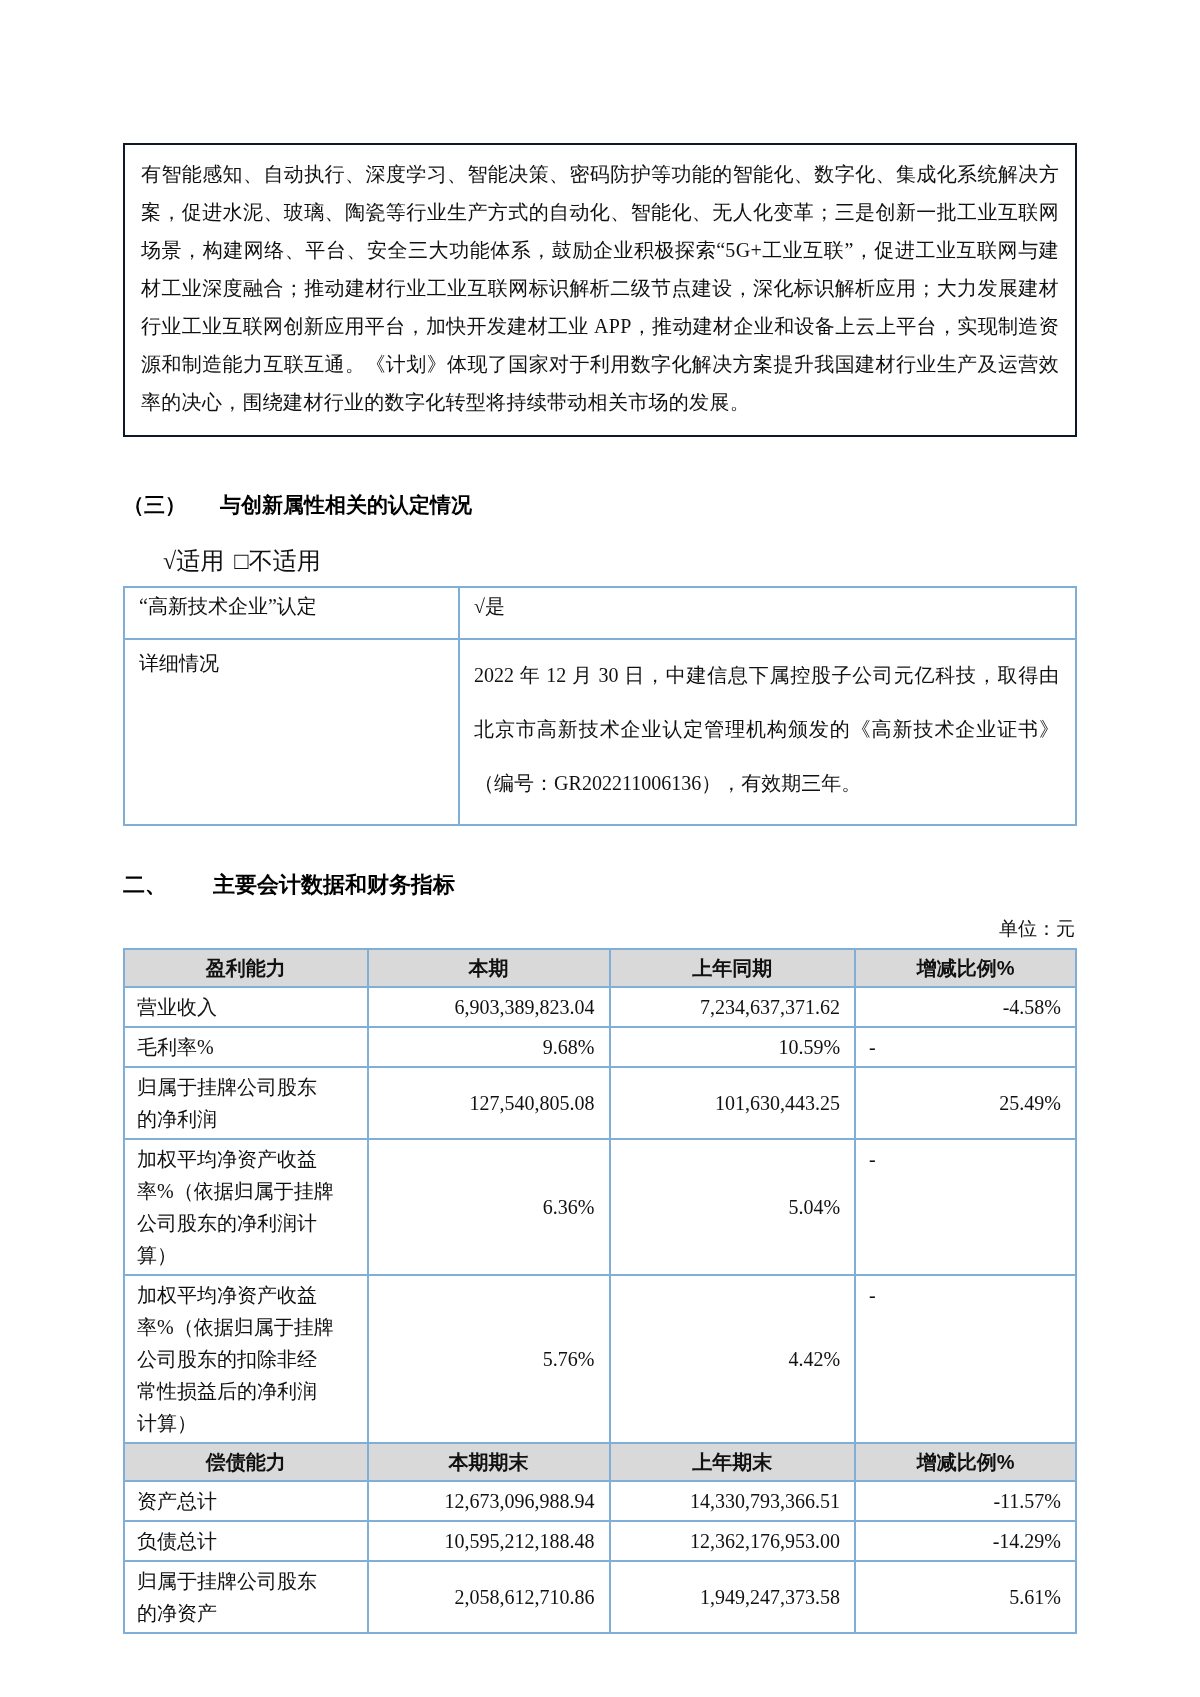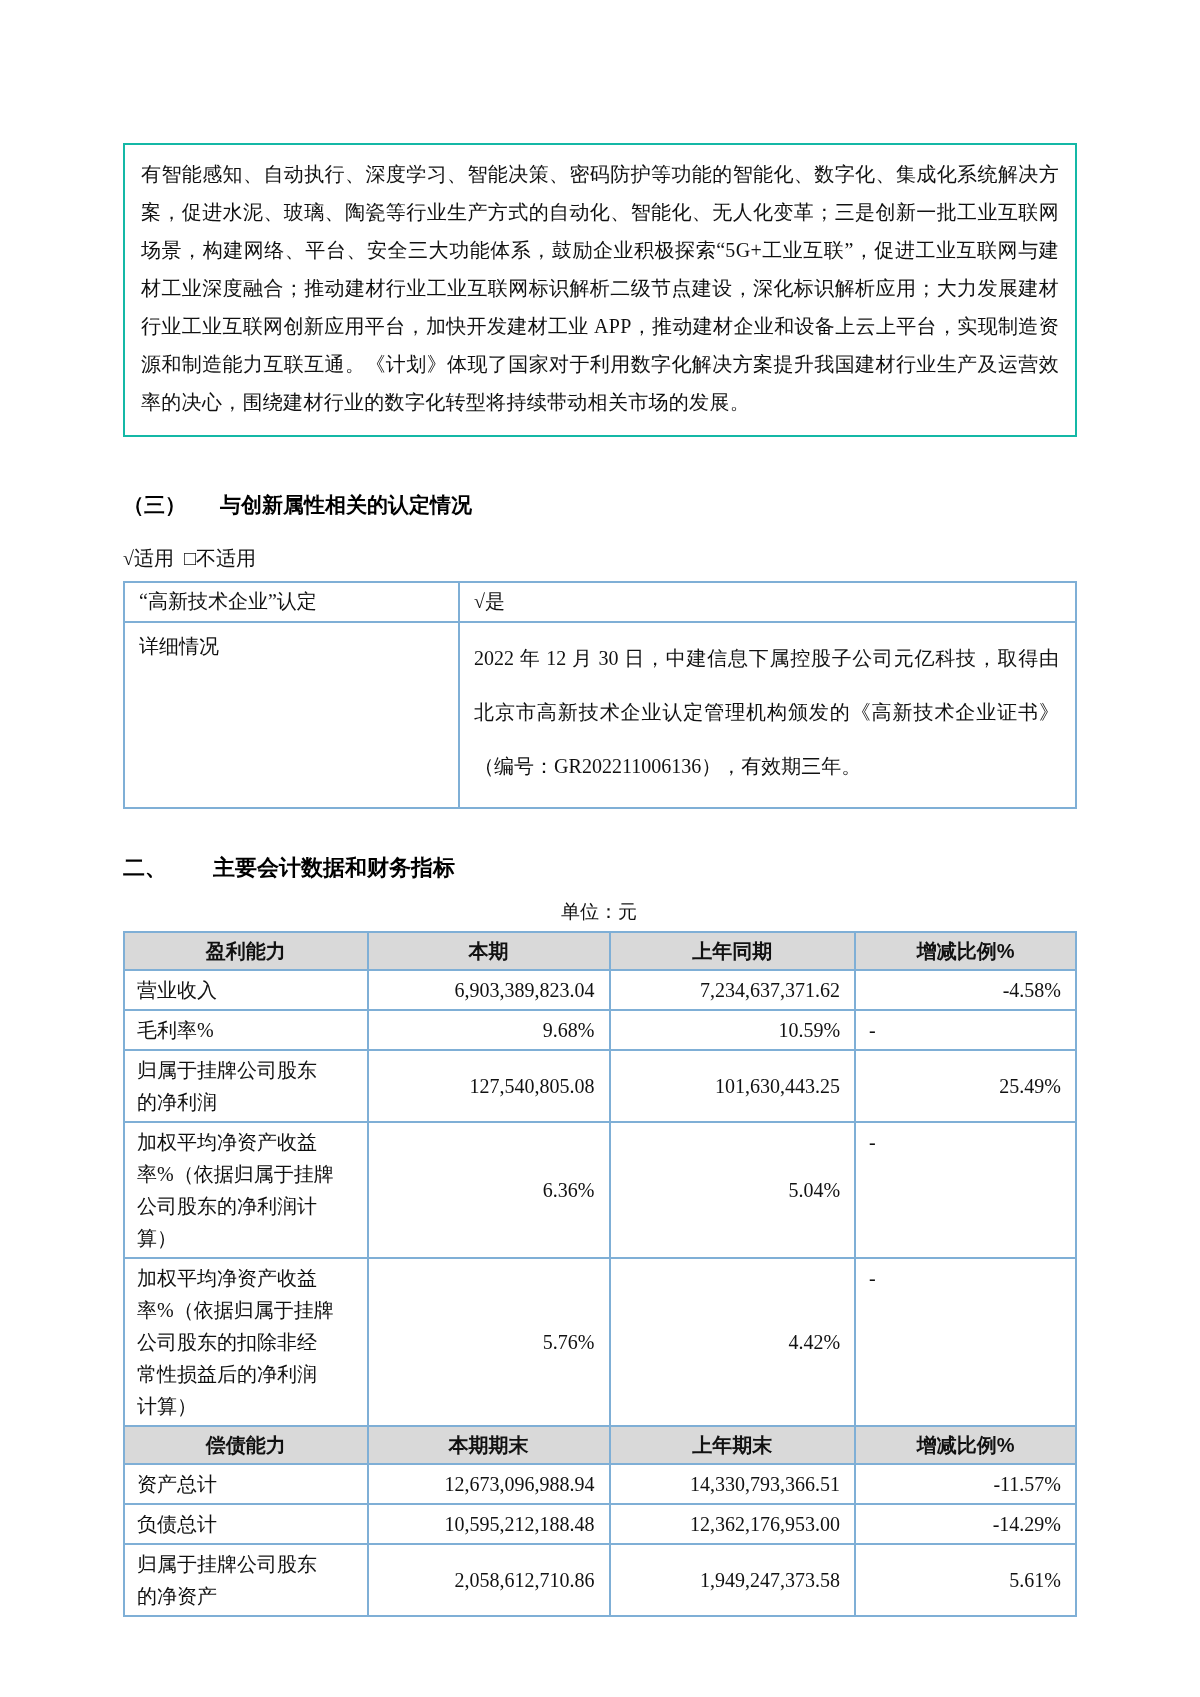--- a/index.html
+++ b/index.html
@@ -14,21 +14,21 @@
   }
   .content {
     position: absolute;
     left: 123px;
     top: 143px;
     width: 954px;
   }
 
   
   .intro-box {
-    border: 2px solid #14b8a6;
+    border: 2px solid #0f172a;
     padding: 10px 16px 14px 16px;
   }
   .intro-box p {
     font-size: 20px;
     line-height: 38px;
     text-align: justify;
     letter-spacing: 0.3px;
   }
 
   
@@ -37,39 +37,40 @@
     font-family: "Liberation Sans", "DejaVu Sans", sans-serif;
     font-weight: 700;
     font-size: 21px;
     color: #000000;
   }
   .heading3 .sec-no { margin-right: 34px; }
 
   
   .applicable-line {
     margin-top: 26px;
-    font-size: 20px;
+    font-size: 24px;
+    margin-left: 40px;
   }
   .applicable-line .gap { display: inline-block; width: 10px; }
 
   
   table.cert-table {
     margin-top: 9px;
     width: 100%;
     border-collapse: collapse;
     border: 2px solid #7fafd6;
     table-layout: fixed;
   }
   table.cert-table td {
     border: 2px solid #7fafd6;
     font-size: 20px;
     vertical-align: top;
     padding: 5px 12px 5px 14px;
   }
-  table.cert-table tr.cert-row-0 td { height: 40px; }
+  table.cert-table tr.cert-row-0 td { height: 52px; }
   table.cert-table td.cert-value { text-align: justify; }
   table.cert-table tr.cert-row-1 td.cert-value {
     line-height: 54px;
     padding-top: 8px;
     padding-bottom: 14px;
     padding-right: 16px;
     border-radius: 31px;
   }
   table.cert-table tr.cert-row-1 td.cert-label { padding-top: 10px; }
 
@@ -78,21 +79,21 @@
     margin-top: 44px;
     font-family: "Liberation Sans", "DejaVu Sans", sans-serif;
     font-weight: 700;
     font-size: 22px;
     color: #000000;
   }
   .heading2 .sec-no { margin-right: 46px; }
 
   .unit-label {
     margin-top: 16px;
-    text-align: center;
+    text-align: right;
     font-size: 19px;
     padding-right: 2px;
   }
 
   
   table.fin-table {
     margin-top: 6px;
     width: 100%;
     border-collapse: collapse;
     border: 2px solid #7fafd6;

